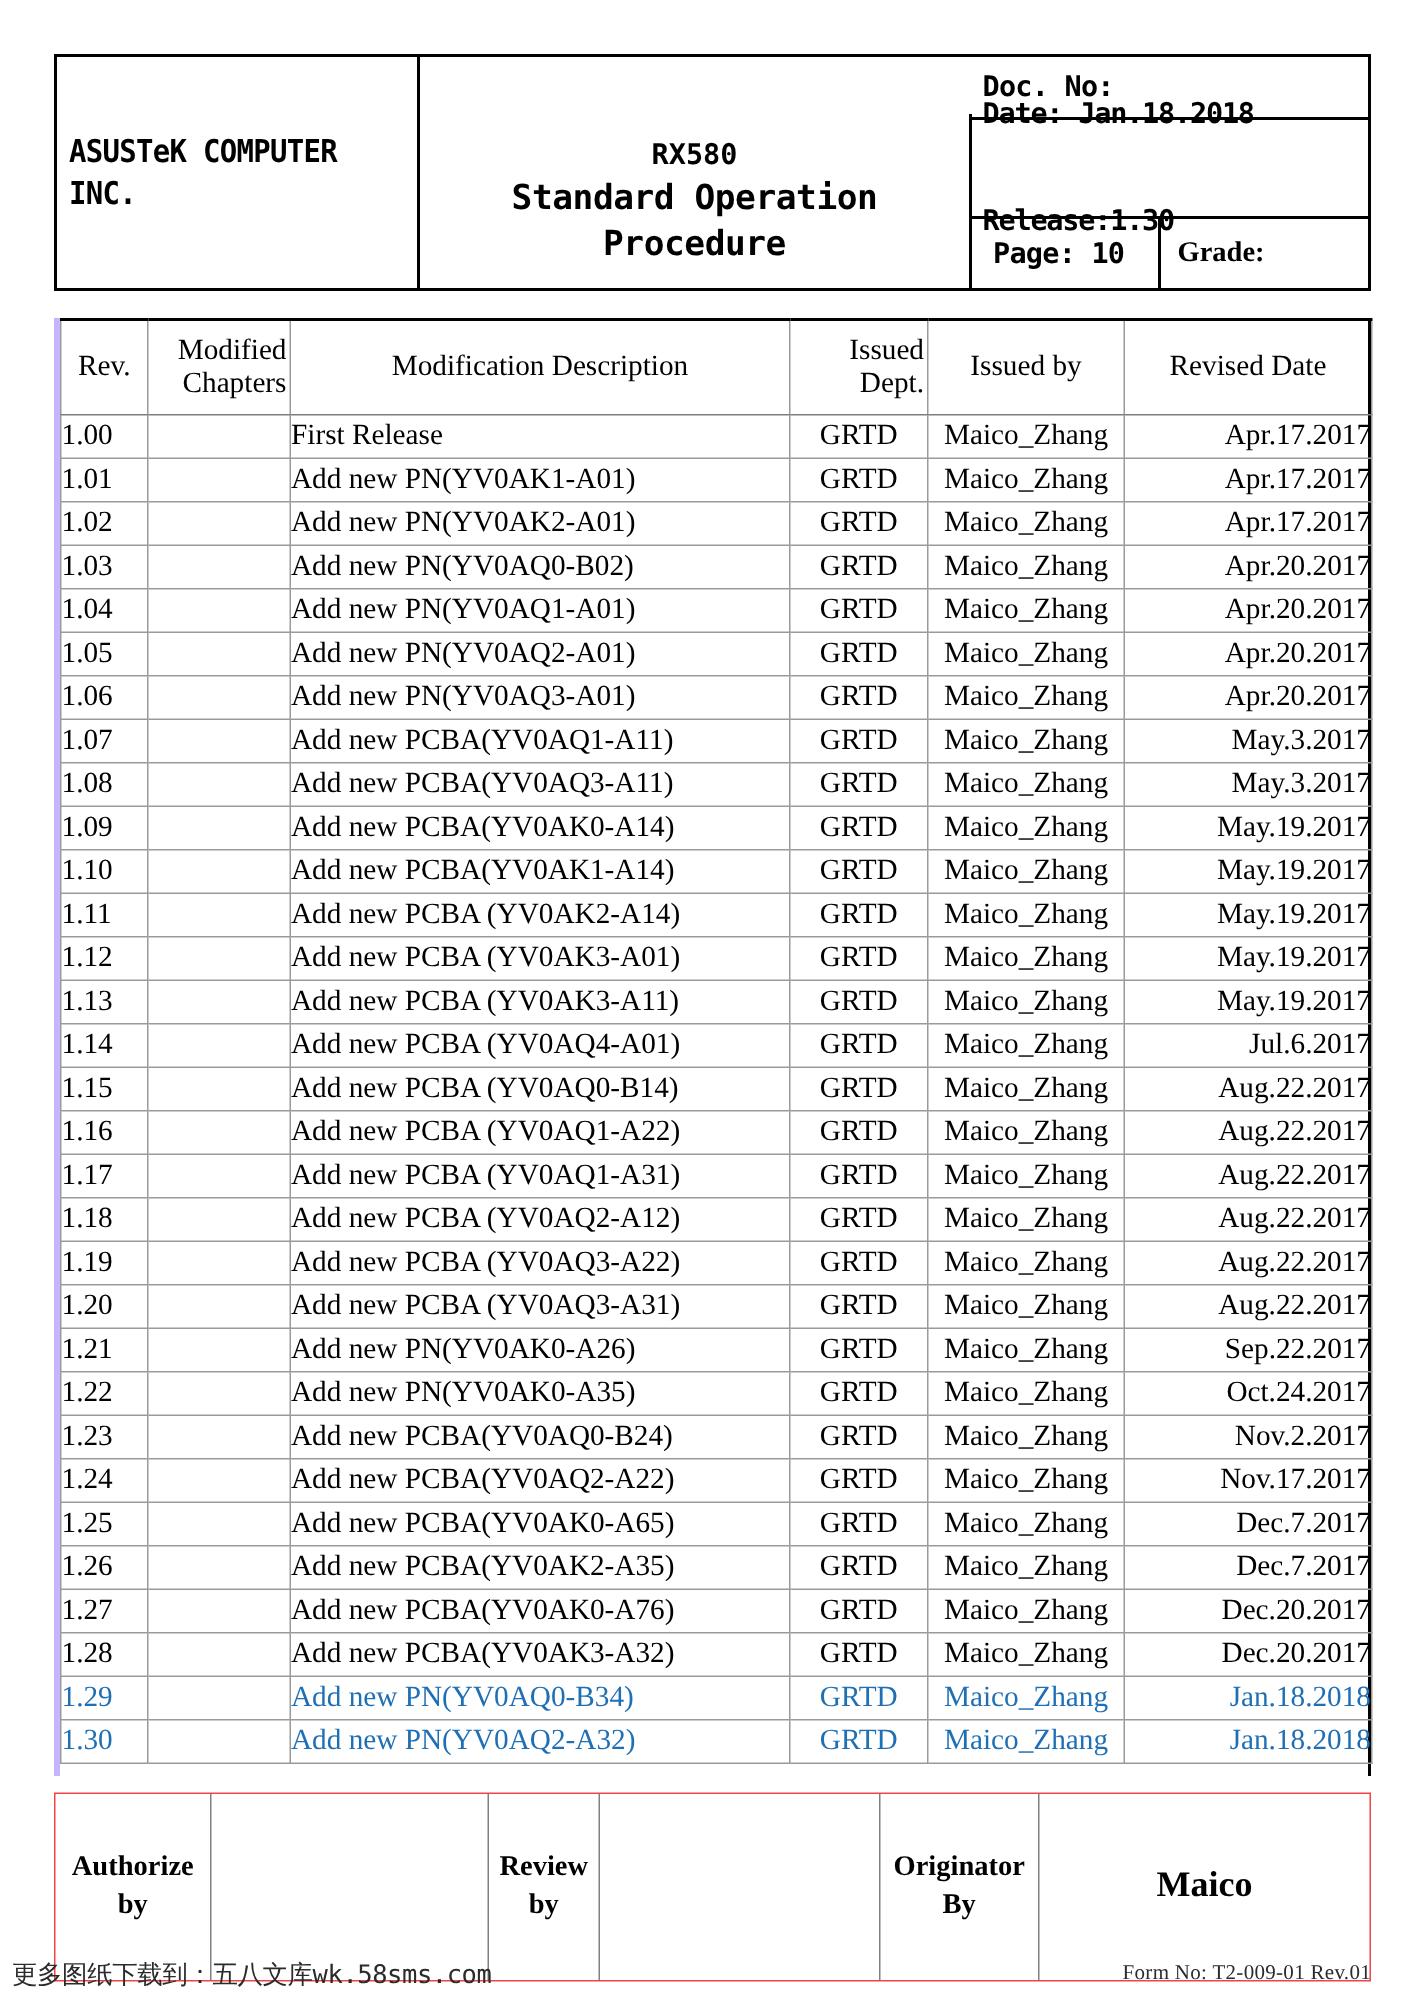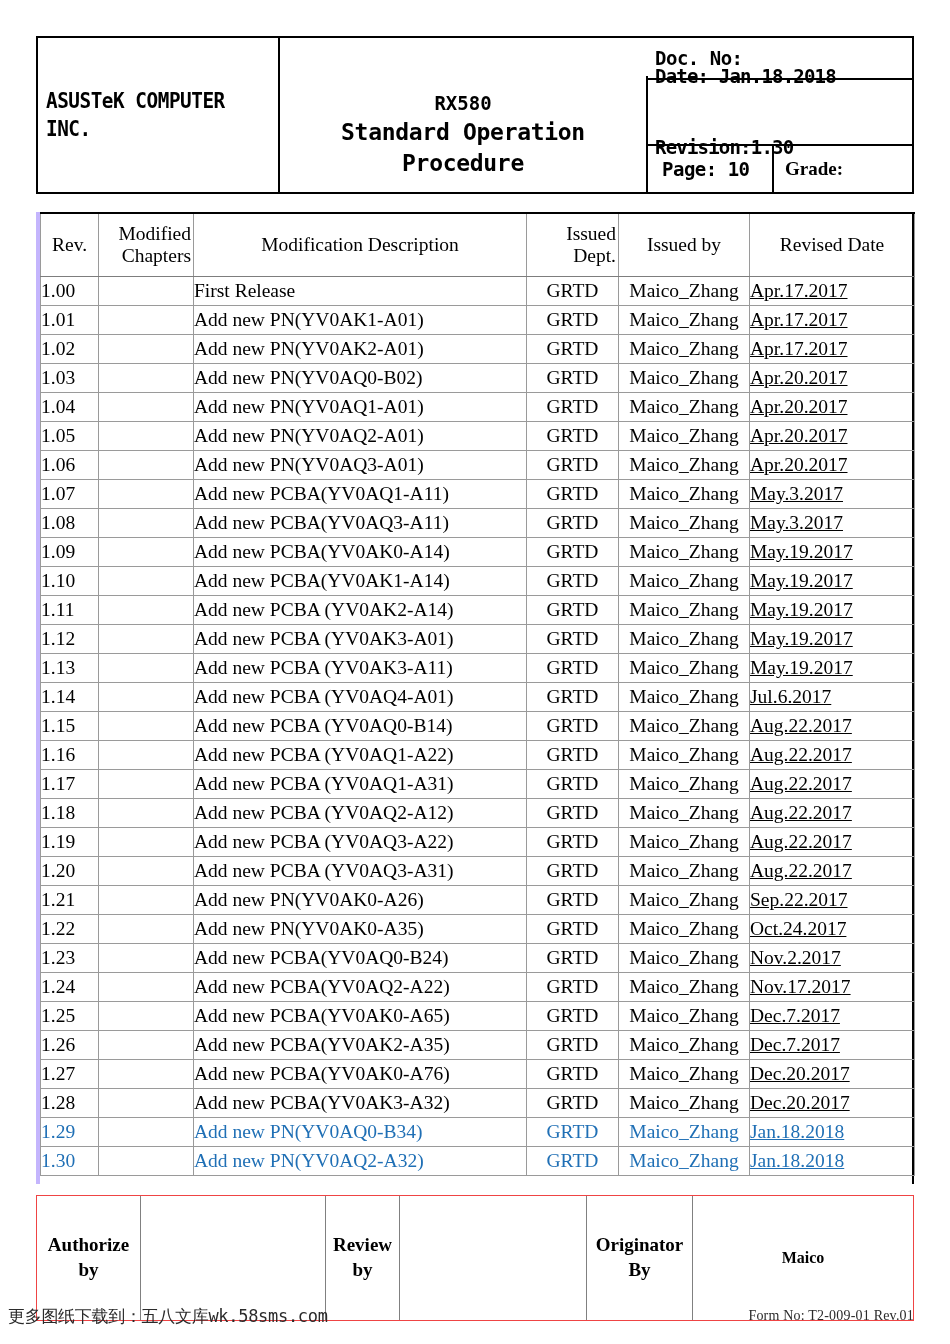--- a/index.html
+++ b/index.html
@@ -169,21 +169,21 @@
     border-top: 2px solid #000;
     border-bottom: 1px solid #7d7d7d;
   }
   table.rev thead th.two-line { padding: 0 2px; text-align: right; }
 
   td.rev-no   { text-align: left;   padding-left: 5px; }
   td.chapters { text-align: center; }
   td.desc     { text-align: left; }
   td.dept     { text-align: center; }
   td.by       { text-align: center; }
-  td.date     { text-align: left; text-decoration: underline; }
+  td.date     { text-align: right; }
 
   tr.highlight td { color: #1f6fb5; }
 
   .filler {
     position: absolute;
     left: 2px;
     right: 2px;
     top: 972px;
     bottom: 0;
     background: #fff;
@@ -212,21 +212,21 @@
     font-size: 19px;
     line-height: 1.3;
     white-space: pre-line;
   }
   .sig-cell.last { border-right: none; }
   .sig-label-1 { width: 104px; }
   .sig-blank-1 { width: 185px; }
   .sig-label-2 { width: 74px; }
   .sig-blank-2 { width: 187px; }
   .sig-label-3 { width: 106px; }
-  .sig-value   { flex: 1; font-size: 16px; }
+  .sig-value   { flex: 1; font-size: 24px; }
 
   
   .bottom-row {
     position: absolute;
     left: 0;
     top: 1305px;
     width: 950px;
     height: 30px;
   }
   .watermark {
@@ -262,21 +262,21 @@
 
     <div class="hdr-title">
       <div class="hdr-title-model">RX580</div>
       <div class="hdr-title-name">Standard Operation Procedure</div>
     </div>
 
     <div class="hdr-right">
       <div class="hdr-docno">Doc. No:</div>
       <div class="hdr-daterev">
         <div>Date: Jan.18.2018</div>
-        <div>Revision:1.30</div>
+        <div>Release:1.30</div>
       </div>
       <div class="hdr-pagegrade">
         <div class="hdr-page">Page: 10</div>
         <div class="hdr-grade">Grade:</div>
       </div>
     </div>
   </div>
 
   <div class="main-table-wrap">
     <table class="rev">

